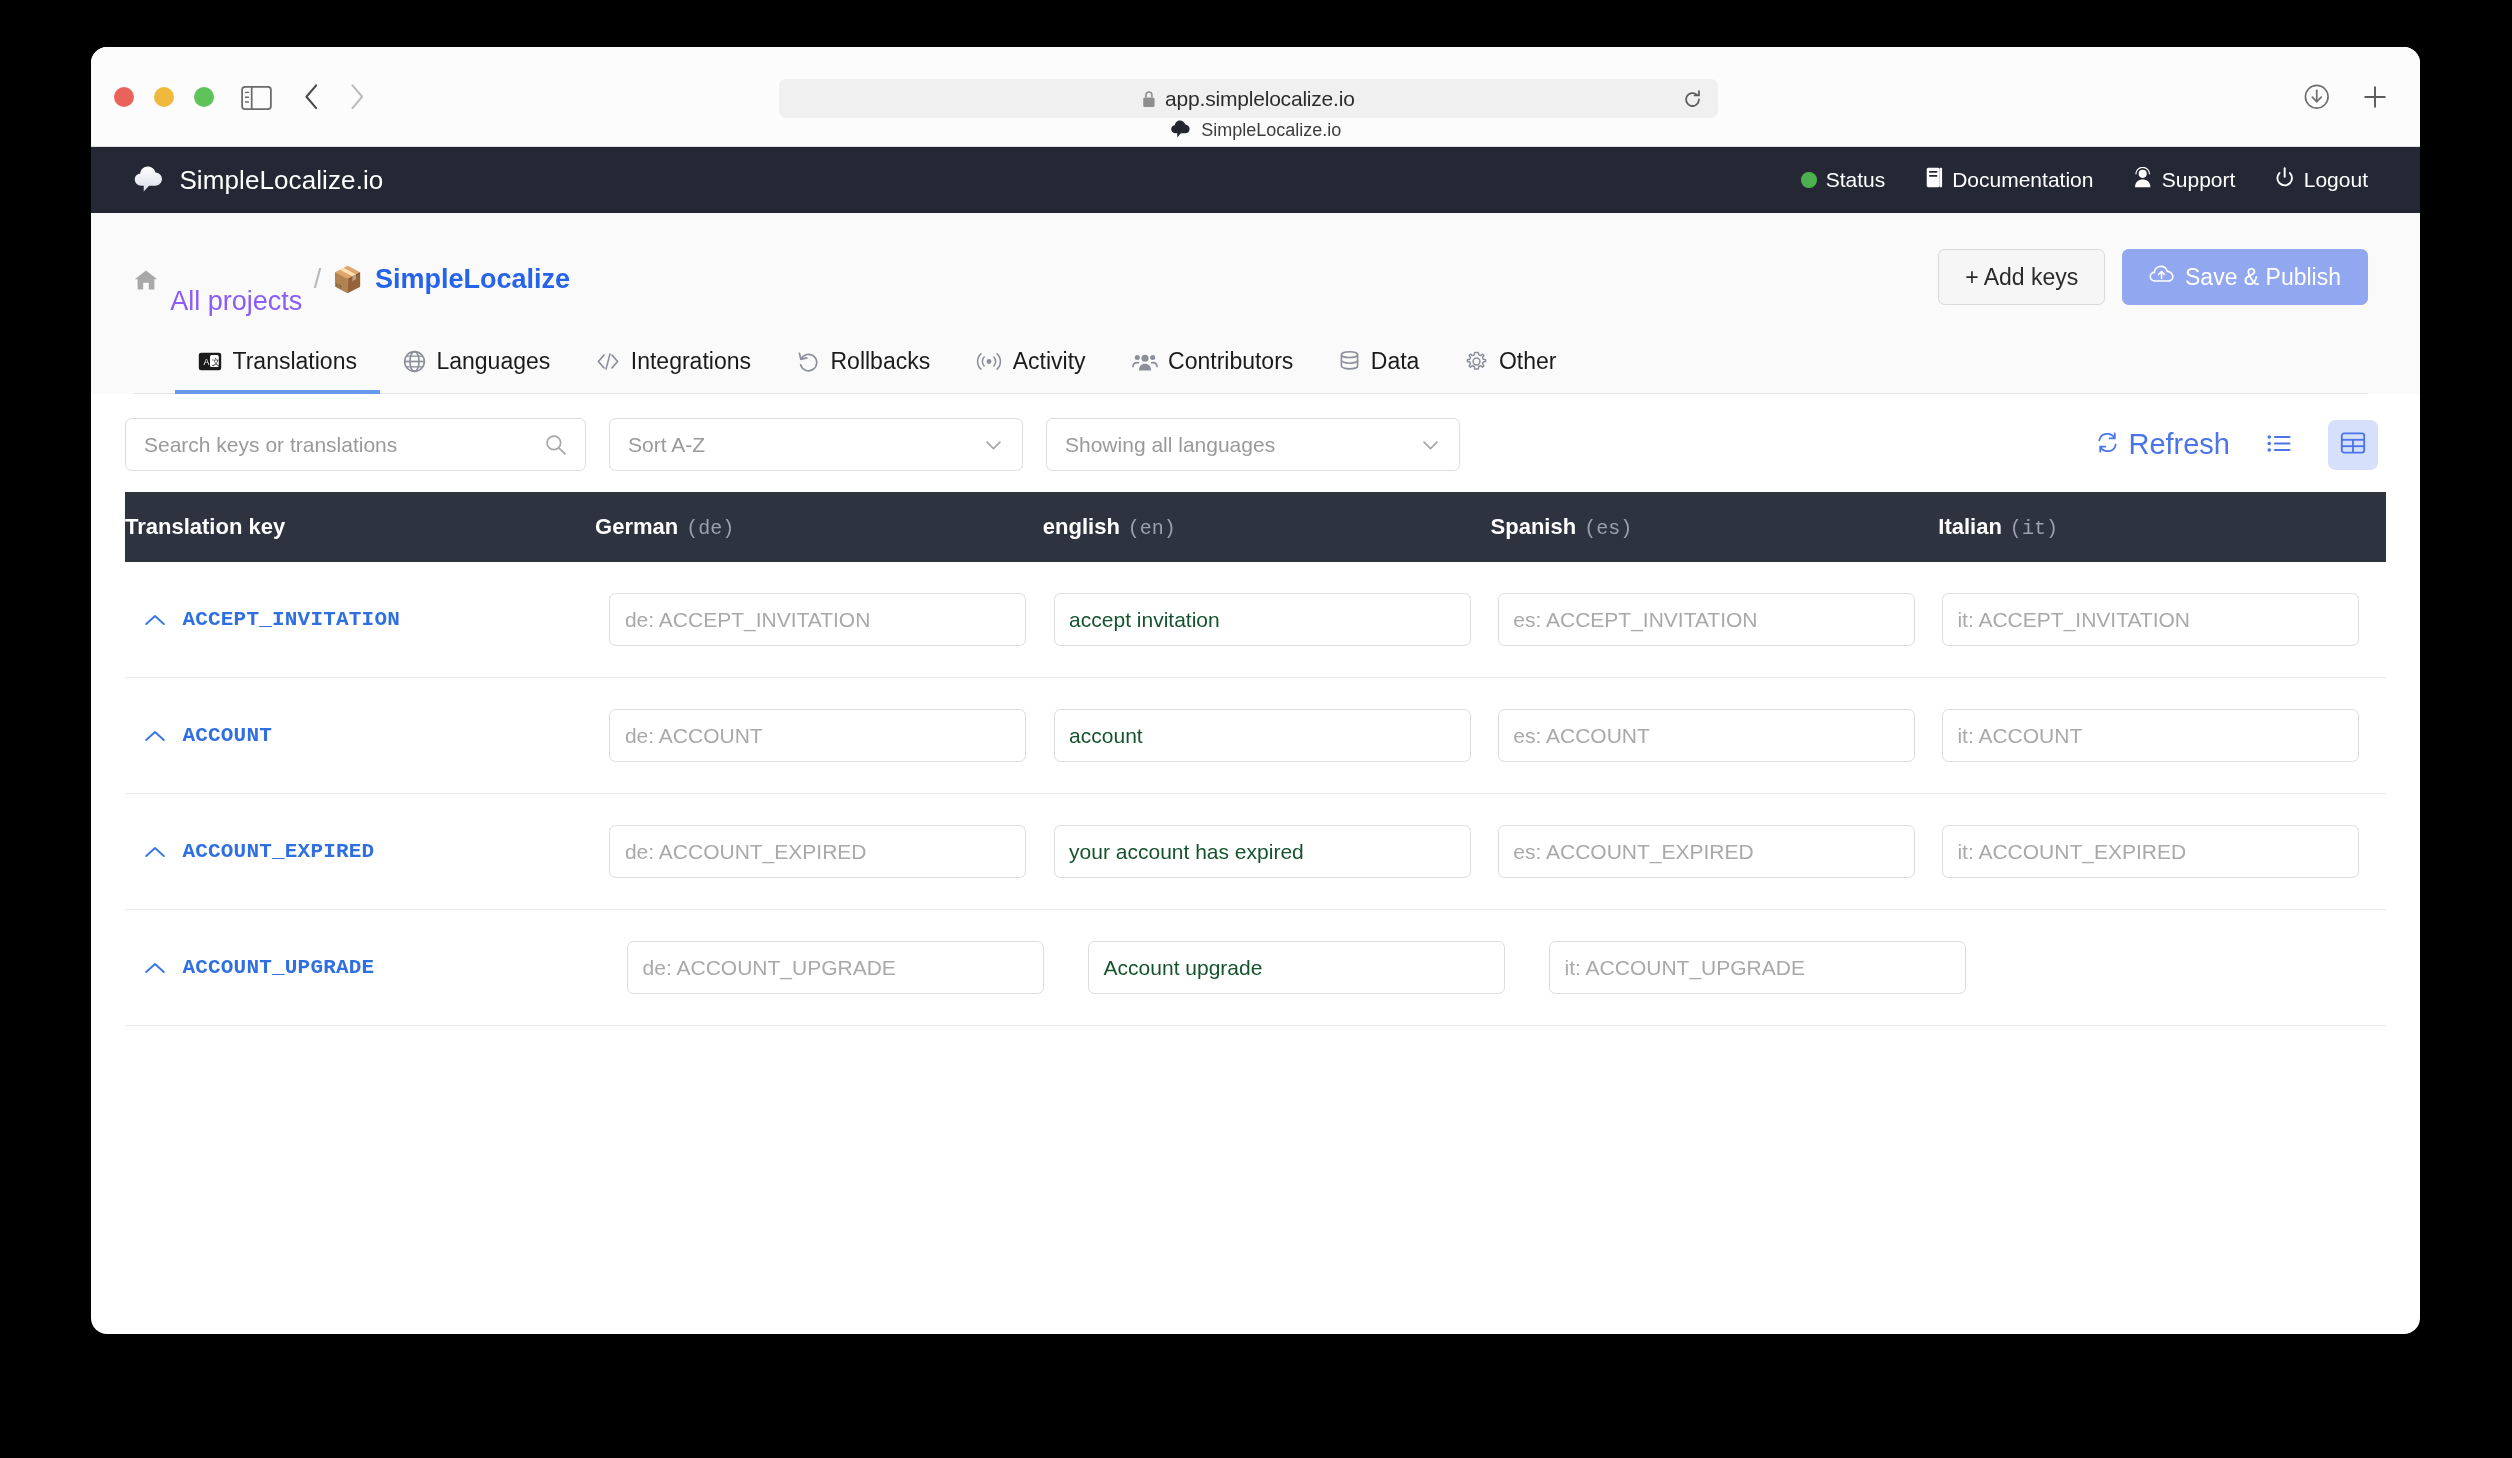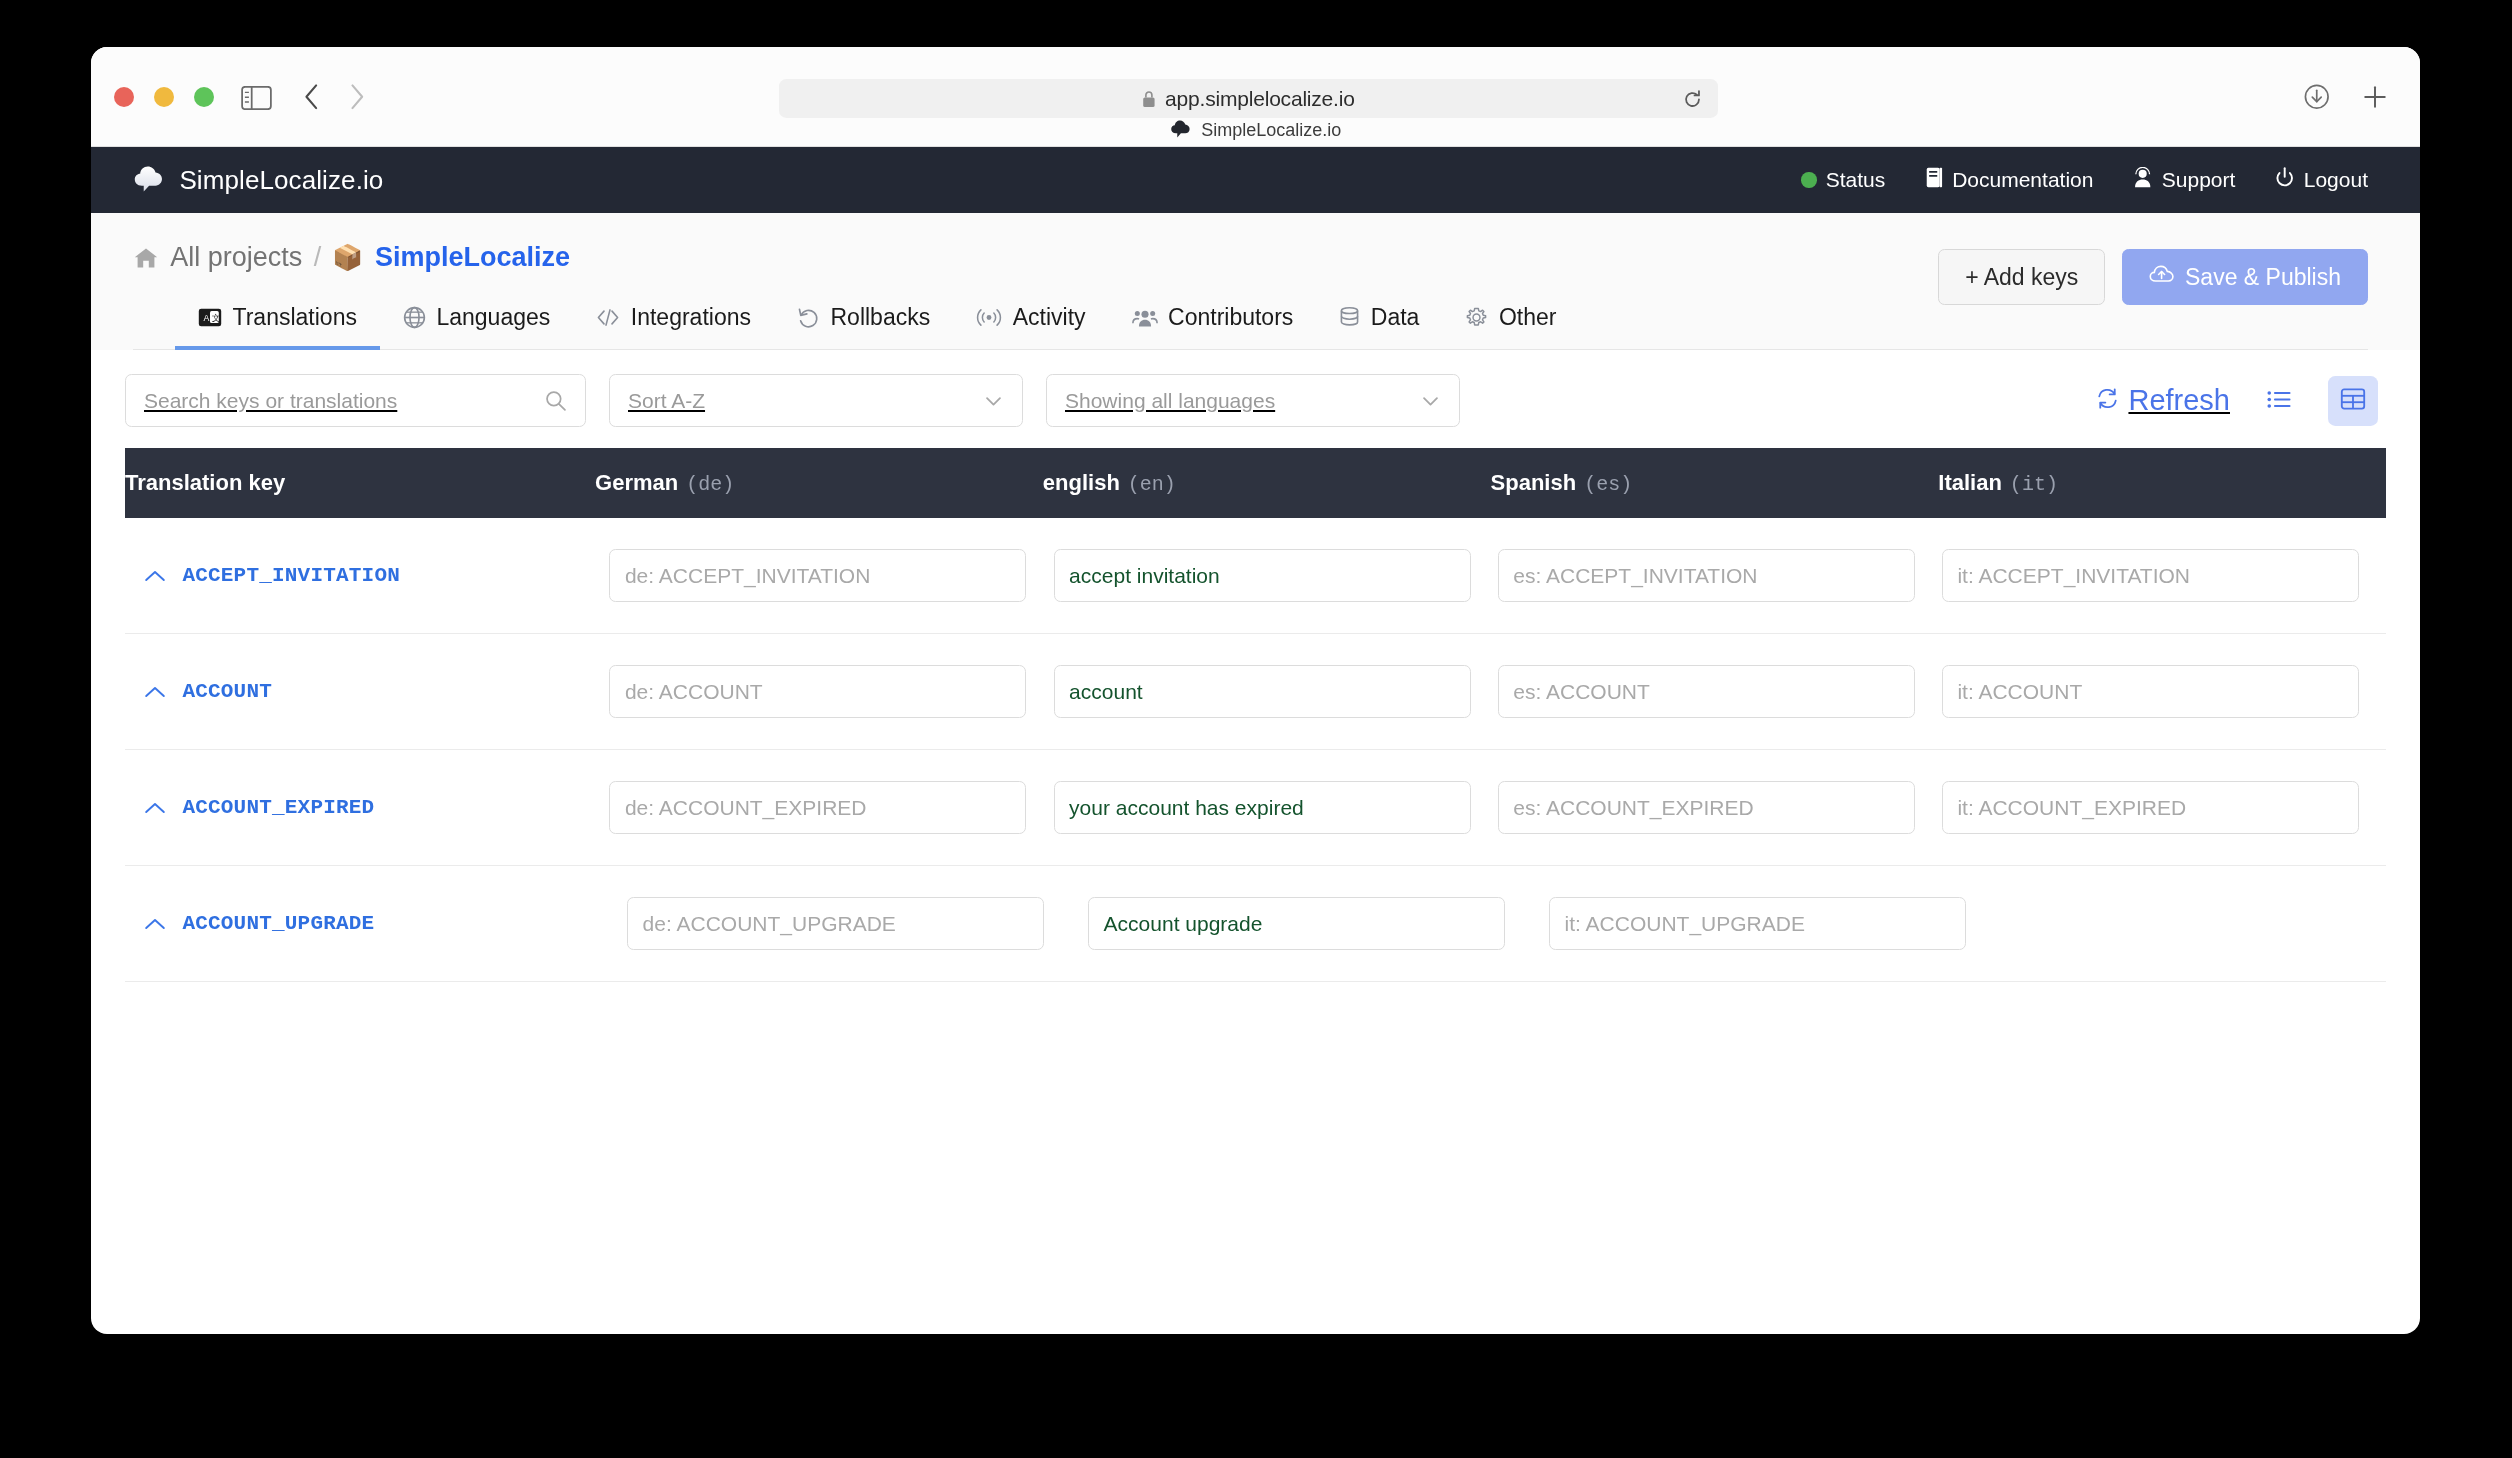--- a/index.html
+++ b/index.html
@@ -72,21 +72,21 @@
   .status-dot { width: 15.4px; height: 15.4px; border-radius: 50%; background: #4caf50; display: inline-block; }
 
   
   .page-head {
     background: #fafafa;
     padding: 29px 52px 0 42px;
     position: relative;
   }
   .breadcrumb { display: flex; align-items: center; gap: 11.3px; font-size: 27px; }
   .bc-home { display: flex; align-items: center; }
-  .bc-link { color: #737373; cursor: pointer; }
+  .bc-link { color: #8b5cf6; cursor: pointer; margin-top: 44px; }
   .bc-sep { color: #b9b9b9; }
   .bc-emoji { font-size: 25px; line-height: 1; }
   .bc-current { color: #2563eb; font-weight: bold; }
 
   .head-actions { position: absolute; right: 52px; top: 36px; display: flex; gap: 17px; }
   .btn {
     height: 56px; border-radius: 6.5px; font-size: 23px;
     display: flex; align-items: center; justify-content: center; gap: 9.7px;
     cursor: pointer; padding: 0 26px;
   }
@@ -110,21 +110,21 @@
     position: relative; top: 0.8px;
   }
   .tab.active { border-bottom-color: #6699ea; }
   .tab .tab-ico { display: flex; align-items: center; color: #8a8f99; }
   .tab.active .tab-ico { color: #1b1b1b; }
 
   
   .filters {
     background: #ffffff;
     padding: 24px 42px 21px 34px;
-    display: flex; align-items: center; gap: 23px; text-decoration: underline;
+    display: flex; align-items: center; gap: 23px;
   }
   .field {
     height: 53px; border: 0.8px solid #dcdcdc; border-radius: 6.5px;
     background: #ffffff; display: flex; align-items: center;
     padding: 0 18px; font-size: 21px; color: #9a9a9a;
   }
   .field.search { width: 461px; }
   .field.sort { width: 414px; }
   .field.langs { width: 414px; }
   .field .fval { flex: 1; }

